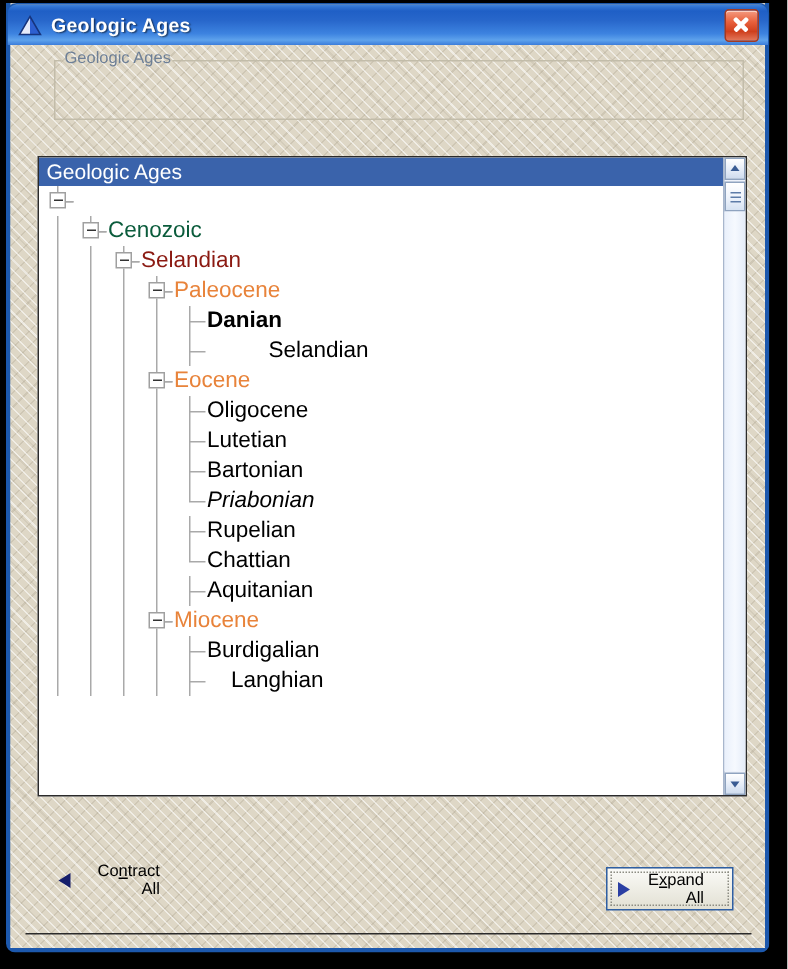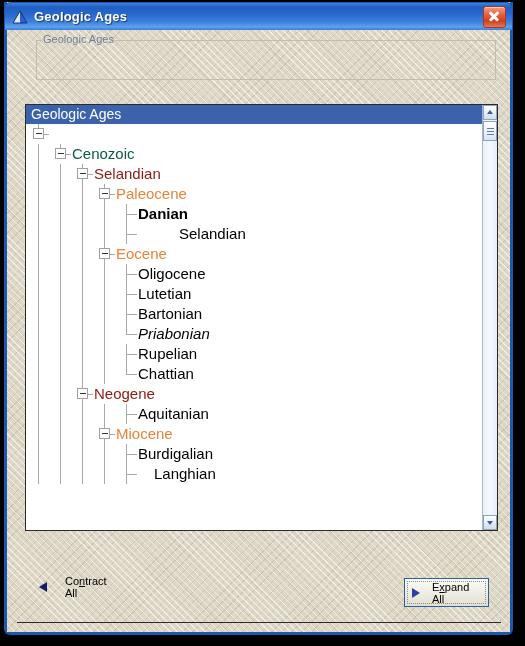--- a/index.html
+++ b/index.html
@@ -371,20 +371,21 @@
     border-bottom: 5px solid transparent;
     border-left: 8px solid #2b3fa3;
     margin-right: 12px;
     flex: 0 0 auto;
   }
   .two-line {
     font-size: 11px;
     line-height: 12px;
     color: #000000;
     white-space: nowrap;
+    text-align: right;
   }
   .two-line .u { text-decoration: underline; }
 
   .expand-all {
     position: absolute;
     left: 397px;
     top: 548px;
     width: 85px;
     height: 29px;
     box-sizing: border-box;
@@ -567,29 +568,20 @@
             <span class="tlabel" style="left: 112px; color: rgb(0, 0, 0);">Rupelian</span>
           </div>
           <div class="tnode">
             <span class="vline" style="left: 12px; top: 0px; height: 20px;"></span>
             <span class="vline" style="left: 34px; top: 0px; height: 20px;"></span>
             <span class="vline" style="left: 56px; top: 0px; height: 20px;"></span>
             <span class="vline" style="left: 78px; top: 0px; height: 20px;"></span>
             <span class="vline" style="left: 100px; top: 0px; height: 10px;"></span>
             <span class="hline" style="left: 100px; top: 10px; width: 11px;"></span>
             <span class="tlabel" style="left: 112px; color: rgb(0, 0, 0);">Chattian</span>
-          </div>
-          <div class="tnode">
-            <span class="vline" style="left: 12px; top: 0px; height: 20px;"></span>
-            <span class="vline" style="left: 34px; top: 0px; height: 20px;"></span>
-            <span class="vline" style="left: 56px; top: 0px; height: 20px;"></span>
-            <span class="hline" style="left: 56px; top: 10px; width: 11px;"></span>
-            <span class="tbox" style="left: 51px;"></span>
-            <span class="hline" style="left: 62px; top: 10px; width: 5px;"></span>
-            <span class="tlabel" style="left: 68px; color: rgb(139, 26, 18);">Neogene</span>
           </div>
           <div class="tnode">
             <span class="vline" style="left: 12px; top: 0px; height: 20px;"></span>
             <span class="vline" style="left: 34px; top: 0px; height: 20px;"></span>
             <span class="vline" style="left: 56px; top: 0px; height: 20px;"></span>
             <span class="vline" style="left: 78px; top: 0px; height: 20px;"></span>
             <span class="vline" style="left: 100px; top: 0px; height: 20px;"></span>
             <span class="hline" style="left: 100px; top: 10px; width: 11px;"></span>
             <span class="tlabel" style="left: 112px; color: rgb(0, 0, 0);">Aquitanian</span>
           </div>

